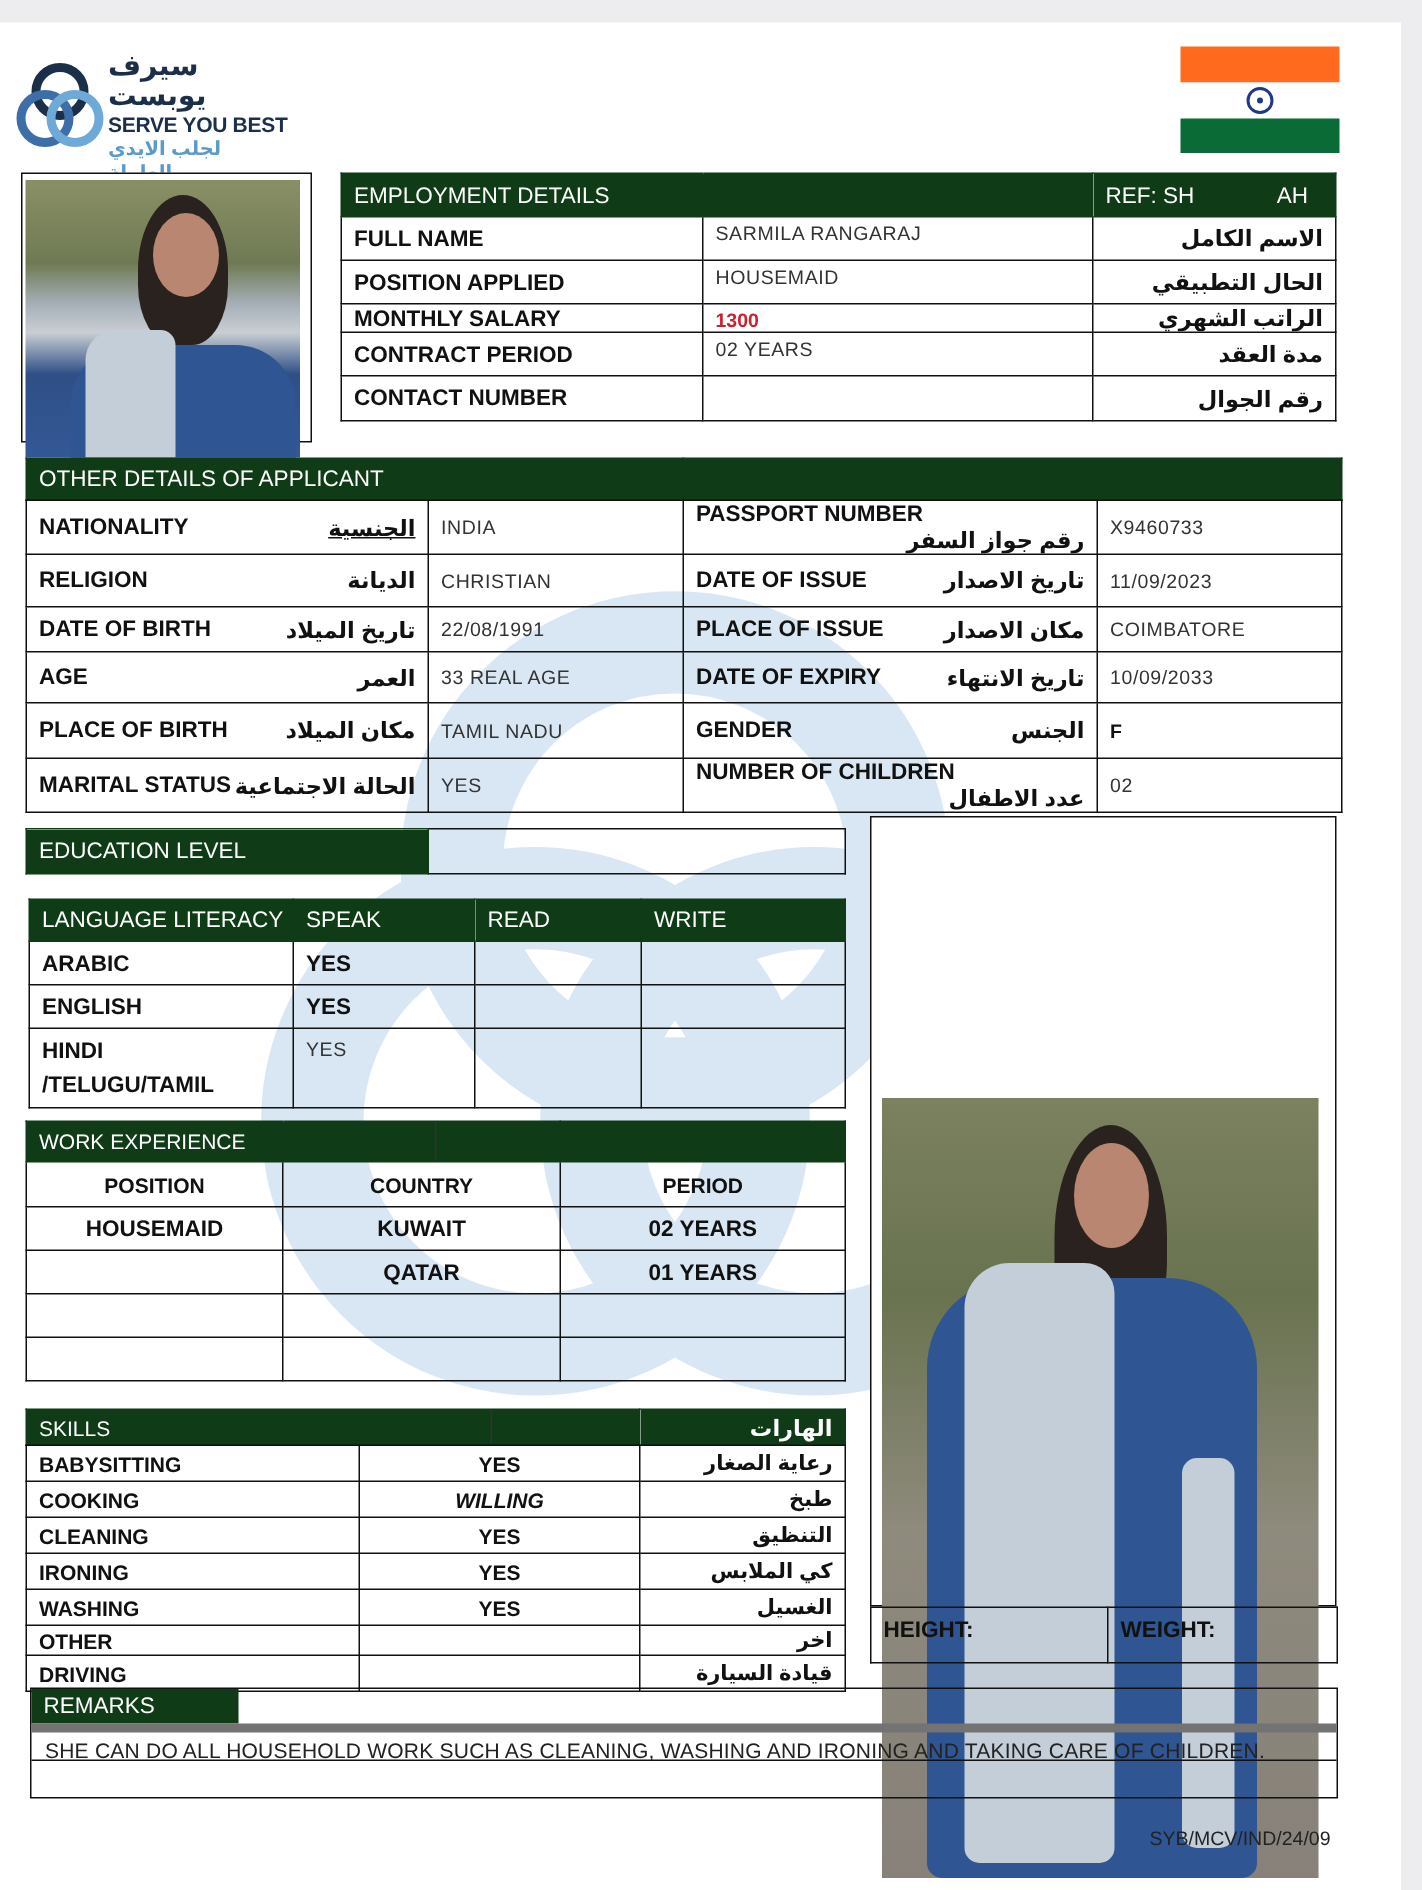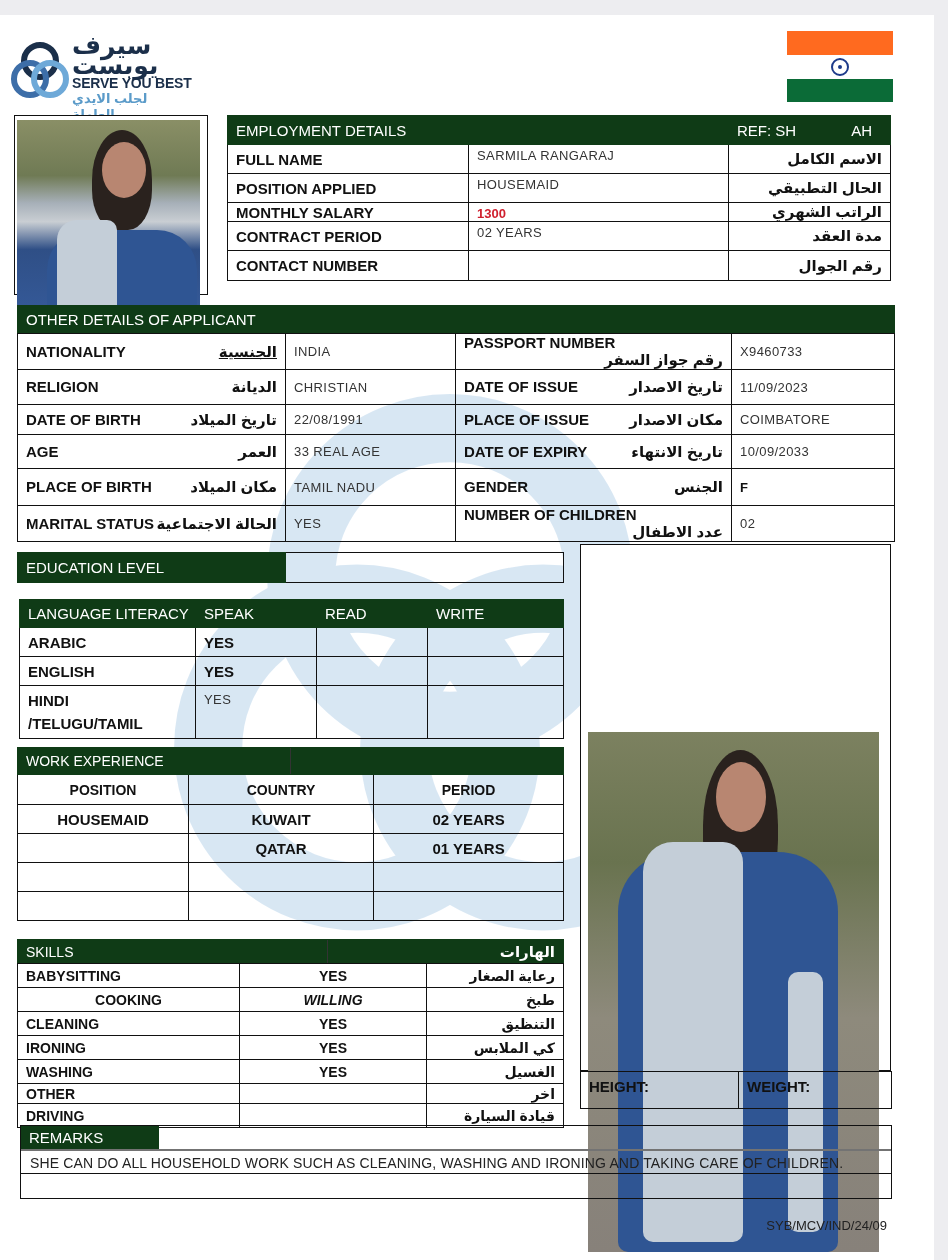--- a/index.html
+++ b/index.html
@@ -13,21 +13,21 @@
   table { border-collapse: collapse; position: absolute; table-layout: fixed; }
   td { border: 1px solid #111; font-size: 15px; padding: 0 8px; vertical-align: middle; white-space: nowrap; overflow: hidden; background: transparent; }
   td.ar { text-align: right; direction: rtl; font-weight: bold; }
   td.center { text-align: center; }
   .hdr td { background: #0f3b16; color: #fff; border-color: #0f3b16; font-size: 15px; }
   
   .watermark { position: absolute; left: 140px; top: 345px; width: 620px; height: 620px; opacity: 0.18; pointer-events: none; }
   
   .logo-mark { left: 10px; top: 24px; width: 60px; height: 66px; }
   .logo-text { left: 72px; top: 20px; width: 120px; }
-  .logo-ar1 { font-size: 25px; font-weight: bold; color: #1b2f4a; text-align: left; direction: rtl; line-height: 20px; }
+  .logo-ar1 { font-size: 19px; font-weight: bold; color: #1b2f4a; text-align: left; direction: rtl; line-height: 20px; }
   .logo-en { font-size: 14px; font-weight: bold; color: #1b2f4a; line-height: 16px; letter-spacing: -0.2px; }
   .logo-ar2 { font-size: 13px; color: #5b9bc9; direction: rtl; text-align: left; line-height: 16px; font-weight: bold; }
   .logo-sub { font-size: 7px; color: #5b9bc9; letter-spacing: 0.3px; line-height: 9px; }
   
   .flag { left: 787px; top: 16px; width: 106px; height: 71px; }
   .flag .s1 { height: 24px; background: #ff6a1f; }
   .flag .s2 { height: 24px; background: #fff; display: flex; align-items: center; justify-content: center; }
   .flag .s3 { height: 23px; background: #0b6b37; }
   .chakra { width: 18px; height: 18px; border: 2px solid #1d3a8a; border-radius: 50%; position: relative; }
   .chakra::after { content: ""; position: absolute; left: 5px; top: 5px; width: 4px; height: 4px; background: #1d3a8a; border-radius: 50%; }
@@ -301,21 +301,21 @@
         <col style="width:187px">
         <col style="width:137px">
       </colgroup>
       <tbody>
         <tr style="height:24px;">
           <td class="bold" style="font-size:14px; padding-left:8px;">BABYSITTING</td>
           <td class="bold center" style="font-size:14px;">YES</td>
           <td class="ar" style="font-size:14px;">رعاية الصغار</td>
         </tr>
         <tr style="height:24px;">
-          <td class="bold" style="font-size:14px; padding-left:8px;text-align:center;">COOKING</td>
+          <td class="bold" style="font-size:14px; padding-left:8px;">COOKING</td>
           <td class="bold center" style="font-size:14px;font-style:italic;">WILLING</td>
           <td class="ar" style="font-size:14px;">طبخ</td>
         </tr>
         <tr style="height:24px;">
           <td class="bold" style="font-size:14px; padding-left:8px;">CLEANING</td>
           <td class="bold center" style="font-size:14px;">YES</td>
           <td class="ar" style="font-size:14px;">التنظيق</td>
         </tr>
         <tr style="height:24px;">
           <td class="bold" style="font-size:14px; padding-left:8px;">IRONING</td>
@@ -362,17 +362,17 @@
       <td class="bold" style="vertical-align:top; padding-top:6px;">
         <span>WEIGHT:</span>
         <span></span>
       </td>
     </tr>
   </tbody>
     </table>
 
   <div class="abs" style="left:20px; top:1110px; width:872px; height:74px; border:1px solid #111;">
     <div class="green" style="position:absolute; left:0; top:0; width:138px; height:23px; padding-left:8px; font-size:15px; line-height:23px;">REMARKS</div>
-    <div style="position:absolute; left:0; right:0; top:23px; height:25px; border-top:2px solid #737373; border-bottom:1px solid #111; padding-left:9px; font-size:14px; line-height:24px; color:#222; letter-spacing:0.15px;">SHE CAN DO ALL HOUSEHOLD WORK SUCH AS CLEANING, WASHING AND IRONING AND TAKING CARE OF CHILDREN.</div>
+    <div style="position:absolute; left:0; right:0; top:23px; height:25px; border-top:6px solid #737373; border-bottom:1px solid #111; padding-left:9px; font-size:14px; line-height:24px; color:#222; letter-spacing:0.15px;">SHE CAN DO ALL HOUSEHOLD WORK SUCH AS CLEANING, WASHING AND IRONING AND TAKING CARE OF CHILDREN.</div>
   </div>
 
   <div class="abs" style="right:47px; top:1203px; font-size:13px; color:#222;">SYB/MCV/IND/24/09</div>
 </div>
 
 </body></html>

